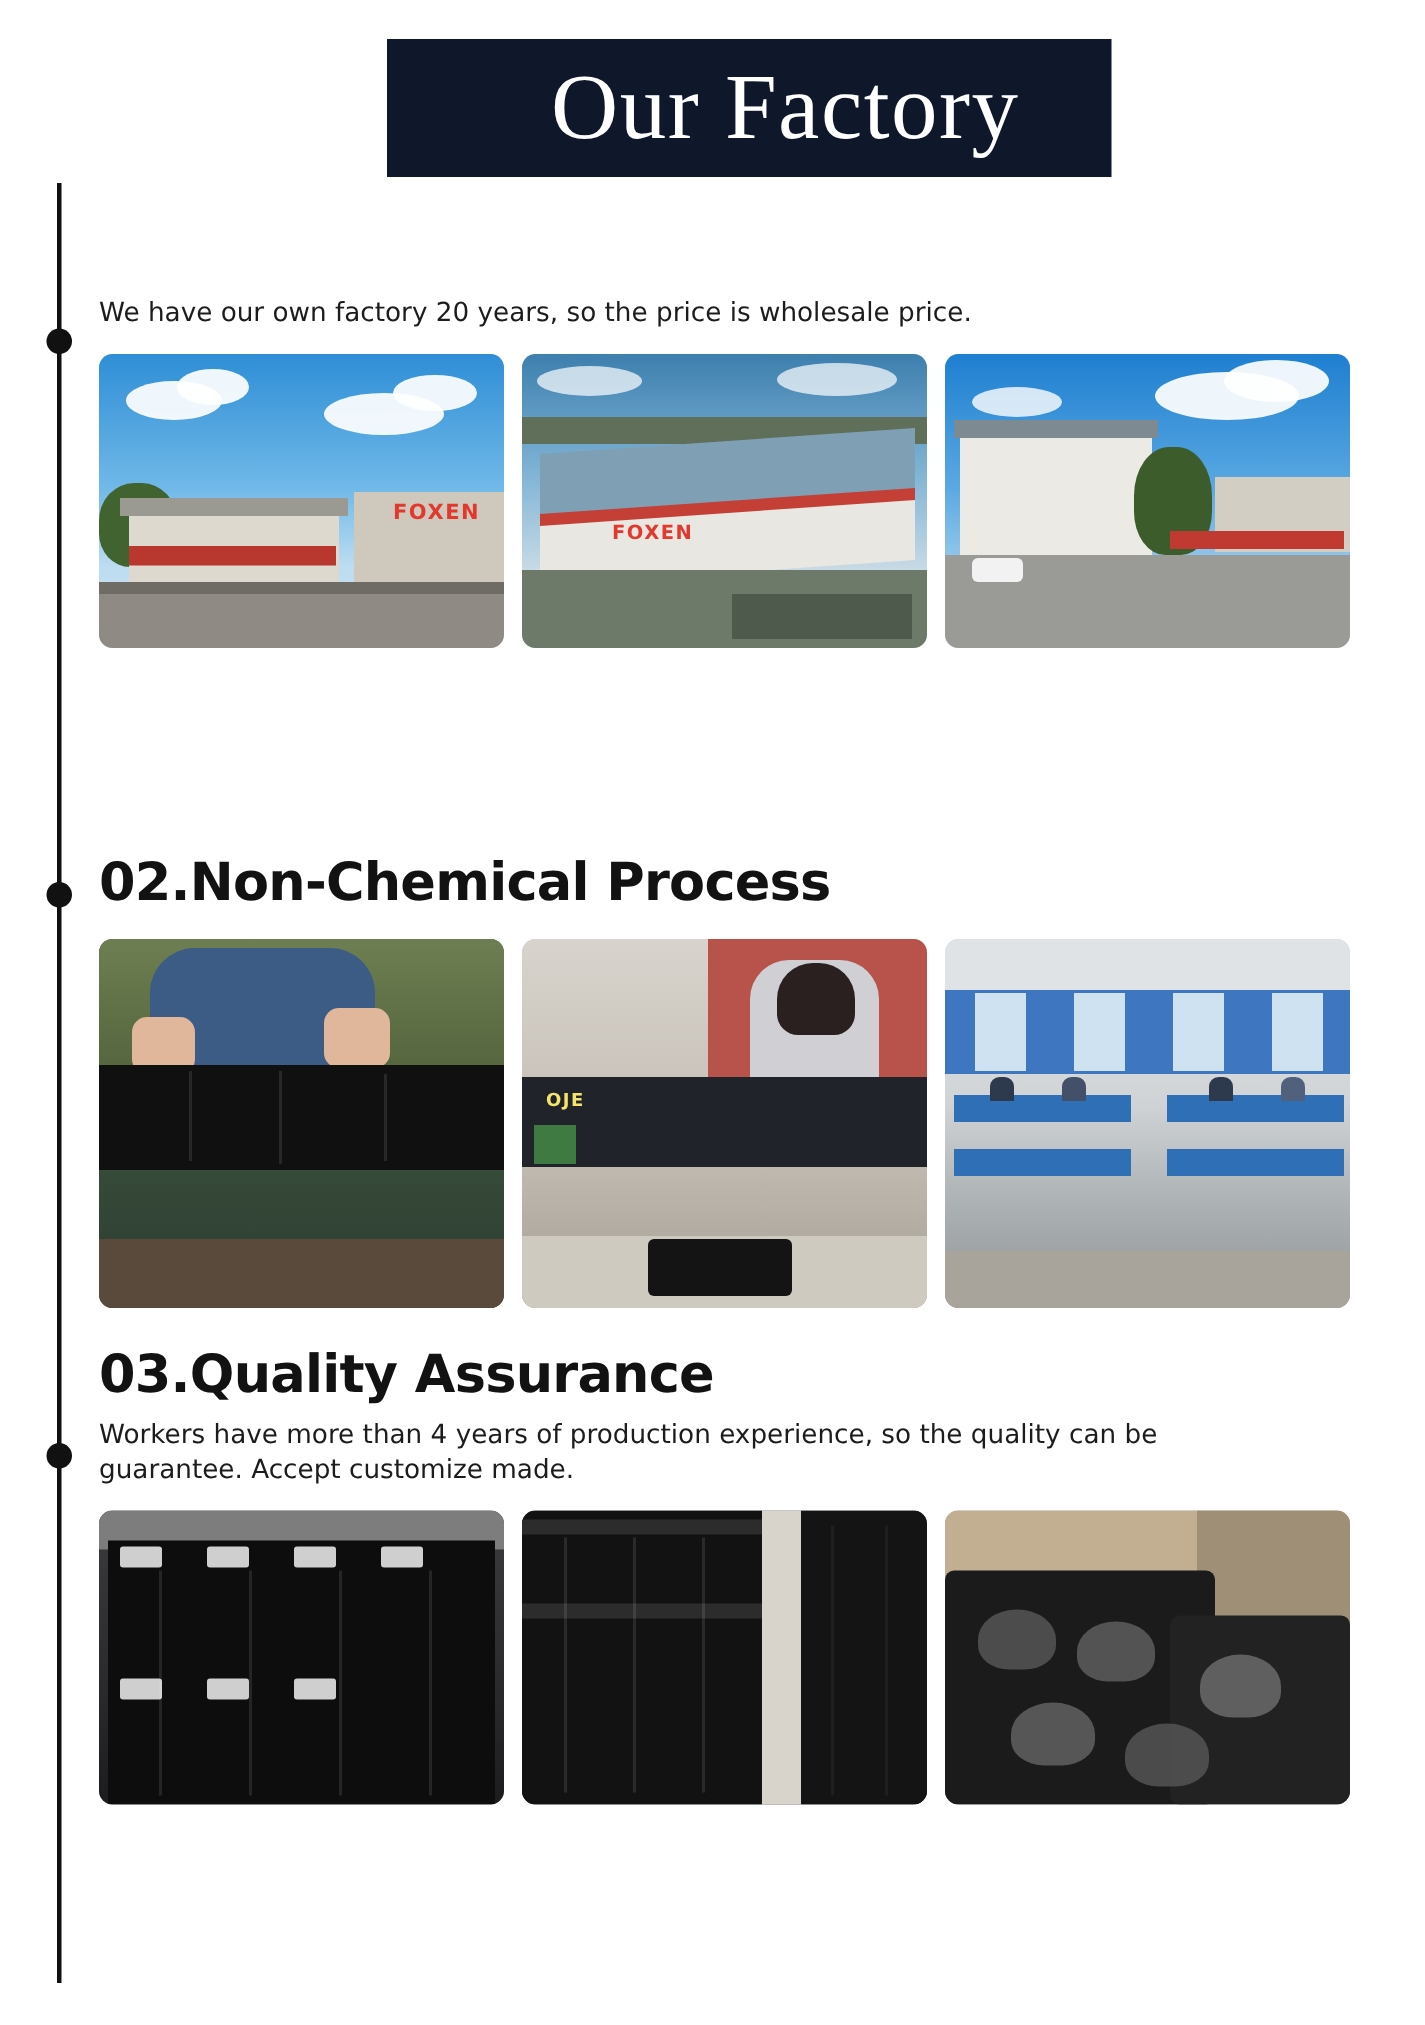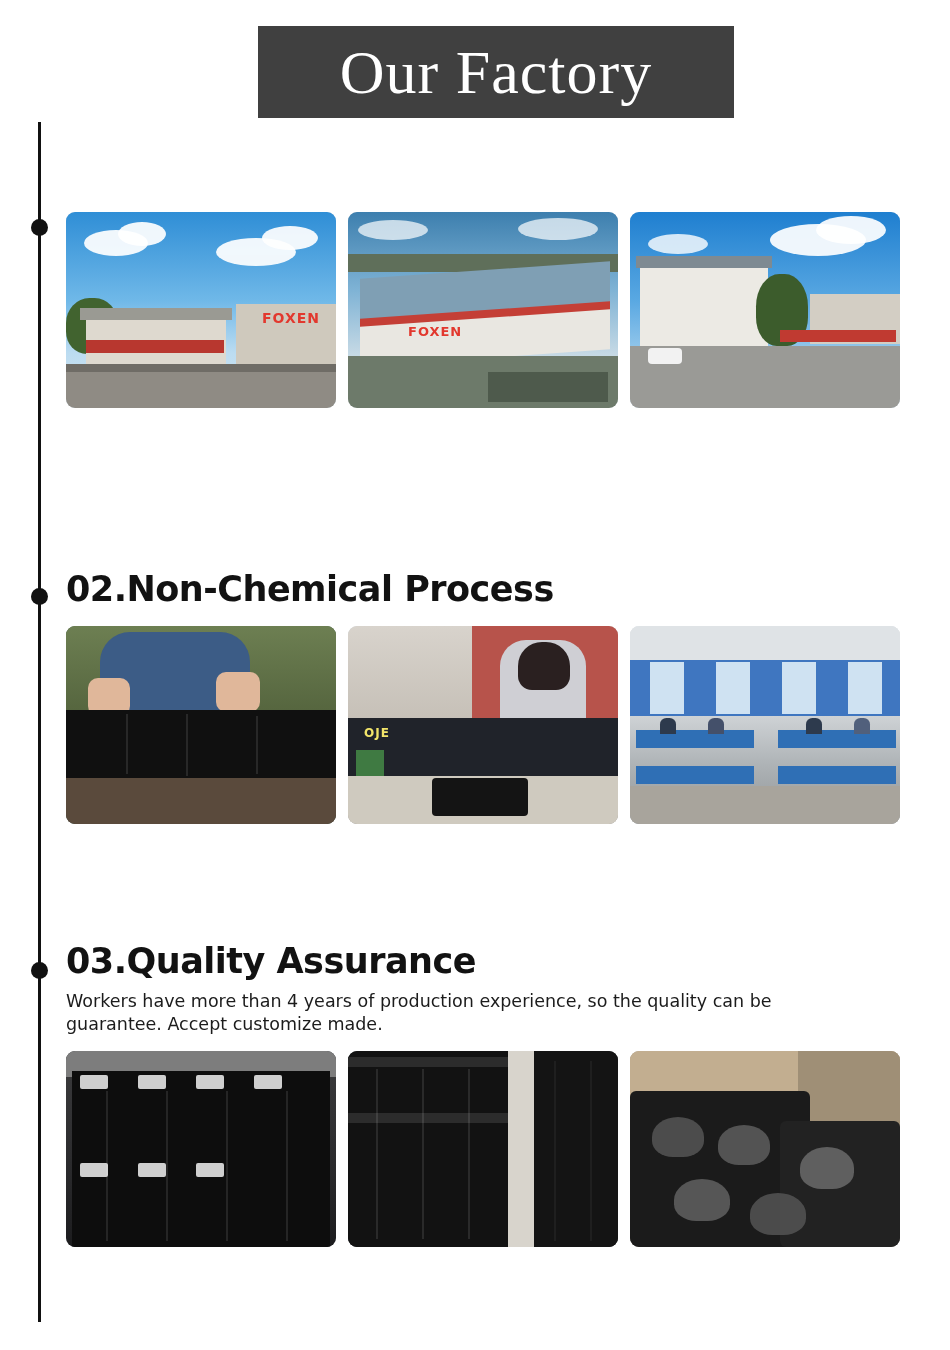--- a/index.html
+++ b/index.html
@@ -13,26 +13,27 @@
     position: relative;
     font-family: "Liberation Sans", sans-serif;
     overflow: hidden;
   }
 
   
   .header {
     position: absolute;
     top: 26px;
     left: 258px;
-    width: 476px;
+    width: 435px;
     height: 92px;
-    background: #404040;
+    background: #0f172a;
     display: flex;
     align-items: center;
     justify-content: center;
+    padding-left: 48px;
   }
   .header-title {
     font-family: "Liberation Serif", serif;
     font-size: 62px;
     color: #ffffff;
     font-weight: normal;
     letter-spacing: 1px;
     line-height: 1;
   }
 
@@ -58,21 +59,21 @@
   .dot-3 { top: 962px; }
 
   
   .section {
     position: absolute;
     left: 66px;
     width: 840px;
   }
   .sec-1 { top: 198px; }
   .sec-2 { top: 568px; }
-  .sec-3 { top: 940px; }
+  .sec-3 { top: 896px; }
 
   .sec-title {
     font-family: "DejaVu Sans", sans-serif;
     font-weight: bold;
     font-size: 35px;
     color: #121212;
     letter-spacing: -0.5px;
     margin: 0 0 6px 0;
     line-height: 1.25;
   }
@@ -93,21 +94,21 @@
   }
   .photo {
     width: 270px;
     height: 196px;
     border-radius: 9px;
     overflow: hidden;
     position: relative;
     background: #cfd6dc;
     flex: 0 0 auto;
   }
-  .photo.tall { height: 198px; }
+  .photo.tall { height: 246px; }
 
   
   .sky {
     position: absolute;
     inset: 0;
     background: linear-gradient(#2f8ed6 0%, #6fb8e8 45%, #bcdcf1 72%, #d8e6ee 100%);
   }
   .cloud {
     position: absolute;
     background: #ffffff;
@@ -188,20 +189,21 @@
 <div class="header">
   <div class="header-title">Our Factory</div>
 </div>
 
 <div class="timeline"></div>
 <div class="dot dot-1"></div>
 <div class="dot dot-2"></div>
 <div class="dot dot-3"></div>
 
 <div class="section sec-1">
+  <p class="sec-desc">We have our own factory 20 years, so the price is wholesale price.</p>
 
   <div class="img-row">
 
     <div class="photo">
       <div class="sky"></div>
       <div class="cloud" style="left:18px;top:18px;width:64px;height:26px;"></div>
       <div class="cloud" style="left:52px;top:10px;width:48px;height:24px;"></div>
       <div class="cloud" style="left:150px;top:26px;width:80px;height:28px;"></div>
       <div class="cloud" style="left:196px;top:14px;width:56px;height:24px;"></div>
       <div class="tree" style="left:0px;top:86px;width:52px;height:56px;"></div>

